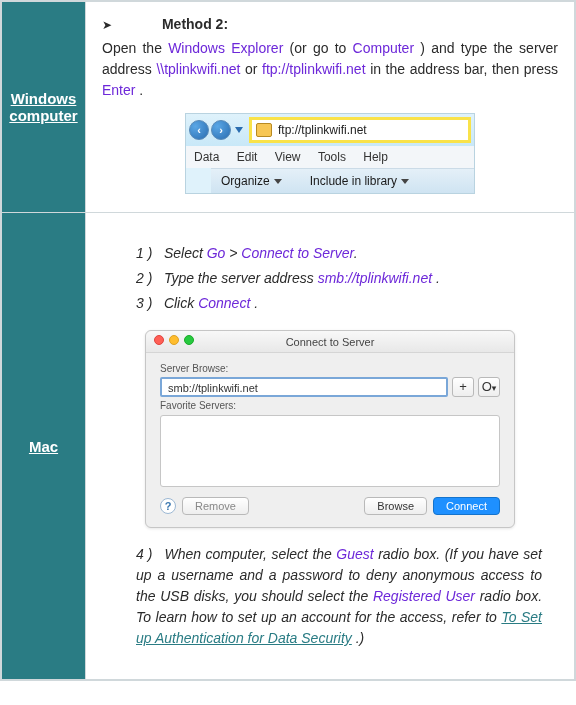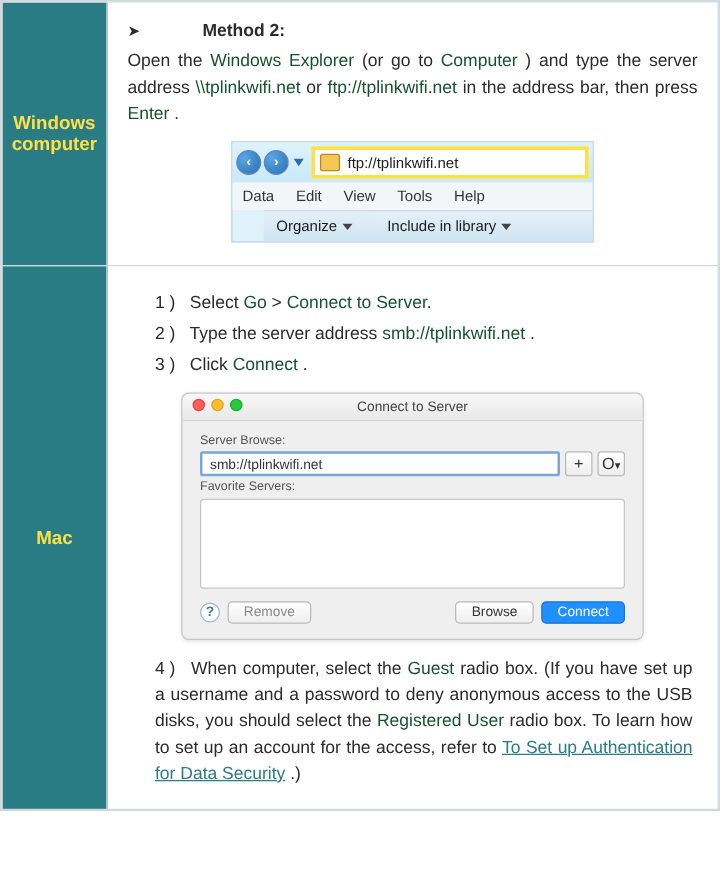--- a/index.html
+++ b/index.html
@@ -9,33 +9,34 @@
     font-size: 14px;
     width: 576px;
     background: #fff;
   }
   .outer { width: 576px; border: 1px solid #d0d8db; }
   table.main { border-collapse: collapse; width: 100%; }
   table.main > tbody > tr > td { border: 1px solid #d0d8db; vertical-align: middle; }
   td.label {
     width: 84px;
     background: #2a7c84;
-    color: #fde047;
+    color: #ffffff;
     text-align: center;
     font-weight: bold;
     font-size: 15px;
     padding: 6px 4px;
+    text-decoration: underline;
   }
   td.content { padding: 14px 16px; color: #2b2b2b; }
-  .link { color: #14532d; }
+  .link { color: #6d28d9; }
   .link-u { color: #2a7c84; text-decoration: underline; }
   .method { font-weight: bold; margin-left: 40px; }
   .arrow { font-size: 12px; margin-right: 6px; }
   p.just { text-align: justify; line-height: 1.5; margin: 6px 0 10px; }
-  ol.steps { list-style: none; padding: 0 0 0 18px; margin: 4px; }
+  ol.steps { list-style: none; padding: 0 0 0 18px; margin: 16px; font-style: italic; }
   ol.steps li { margin: 4px 0; line-height: 1.5; text-align: justify; }
   ol.steps li .num { display: inline-block; width: 24px; }
 
   
   .win-wrap { margin: 12px auto 4px; width: 290px; }
   .win-top { background: #dff2fb; padding: 0; border: 1px solid #b9d3e0; }
   .win-nav { display: flex; align-items: center; padding: 3px 3px; background: linear-gradient(#dff2fb,#c8e8f8); }
   .nav-btn { width: 20px; height: 20px; border-radius: 50%; background: radial-gradient(circle at 30% 30%, #5aa7e6, #2a6db0); border: 1px solid #5a8bb8; display:flex; align-items:center; justify-content:center; color:#fff; font-size:11px; font-weight:bold; }
   .nav-btn + .nav-btn { margin-left: 2px; }
   .little-dd { width:8px;height:8px;border-left:4px solid transparent;border-right:4px solid transparent;border-top:6px solid #2a6db0; margin:2px 6px 0 4px; }

